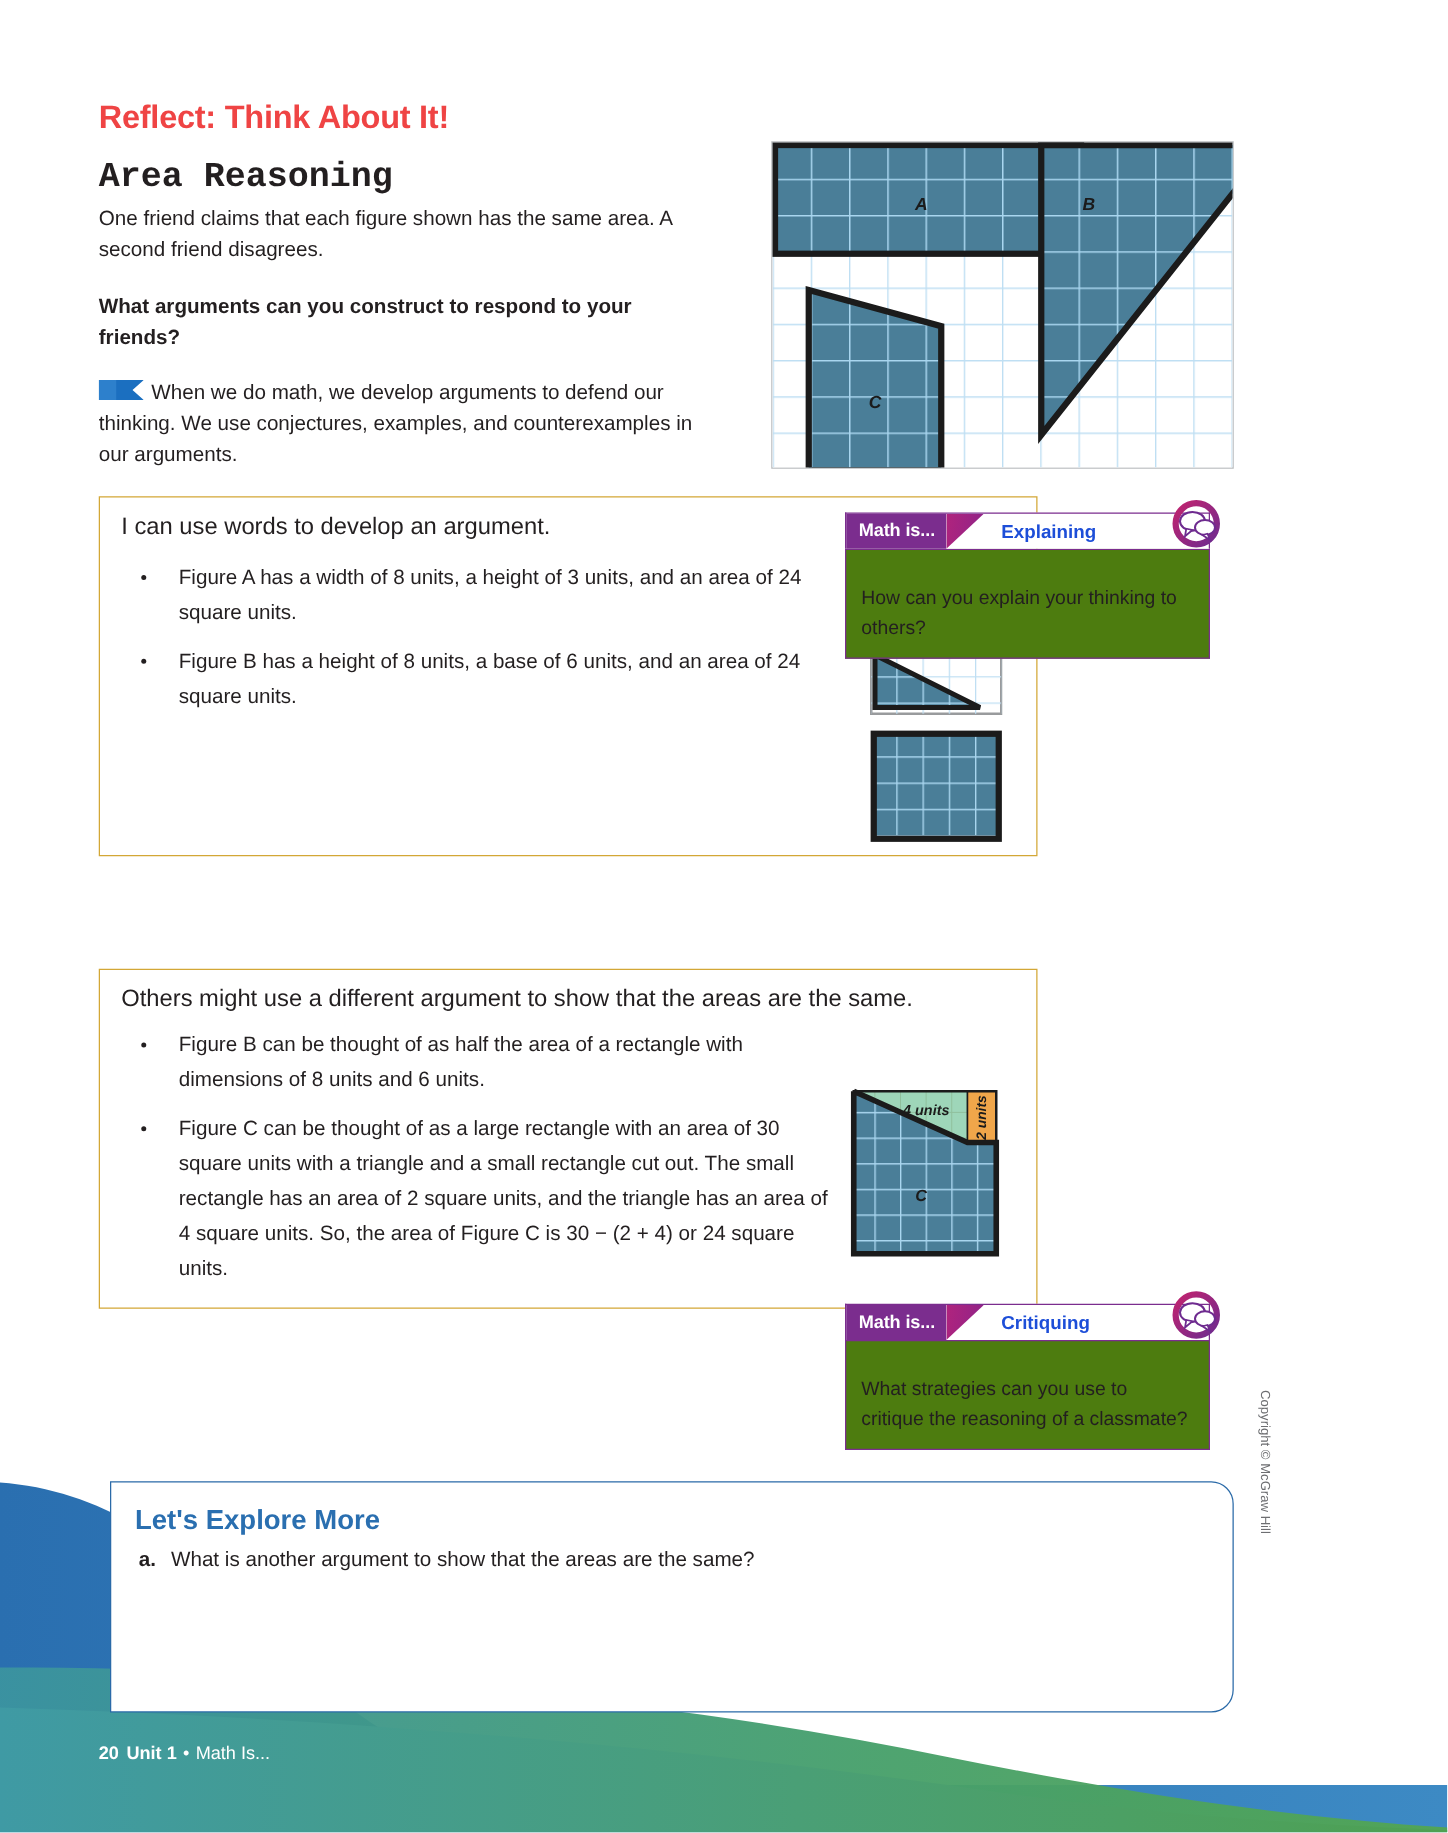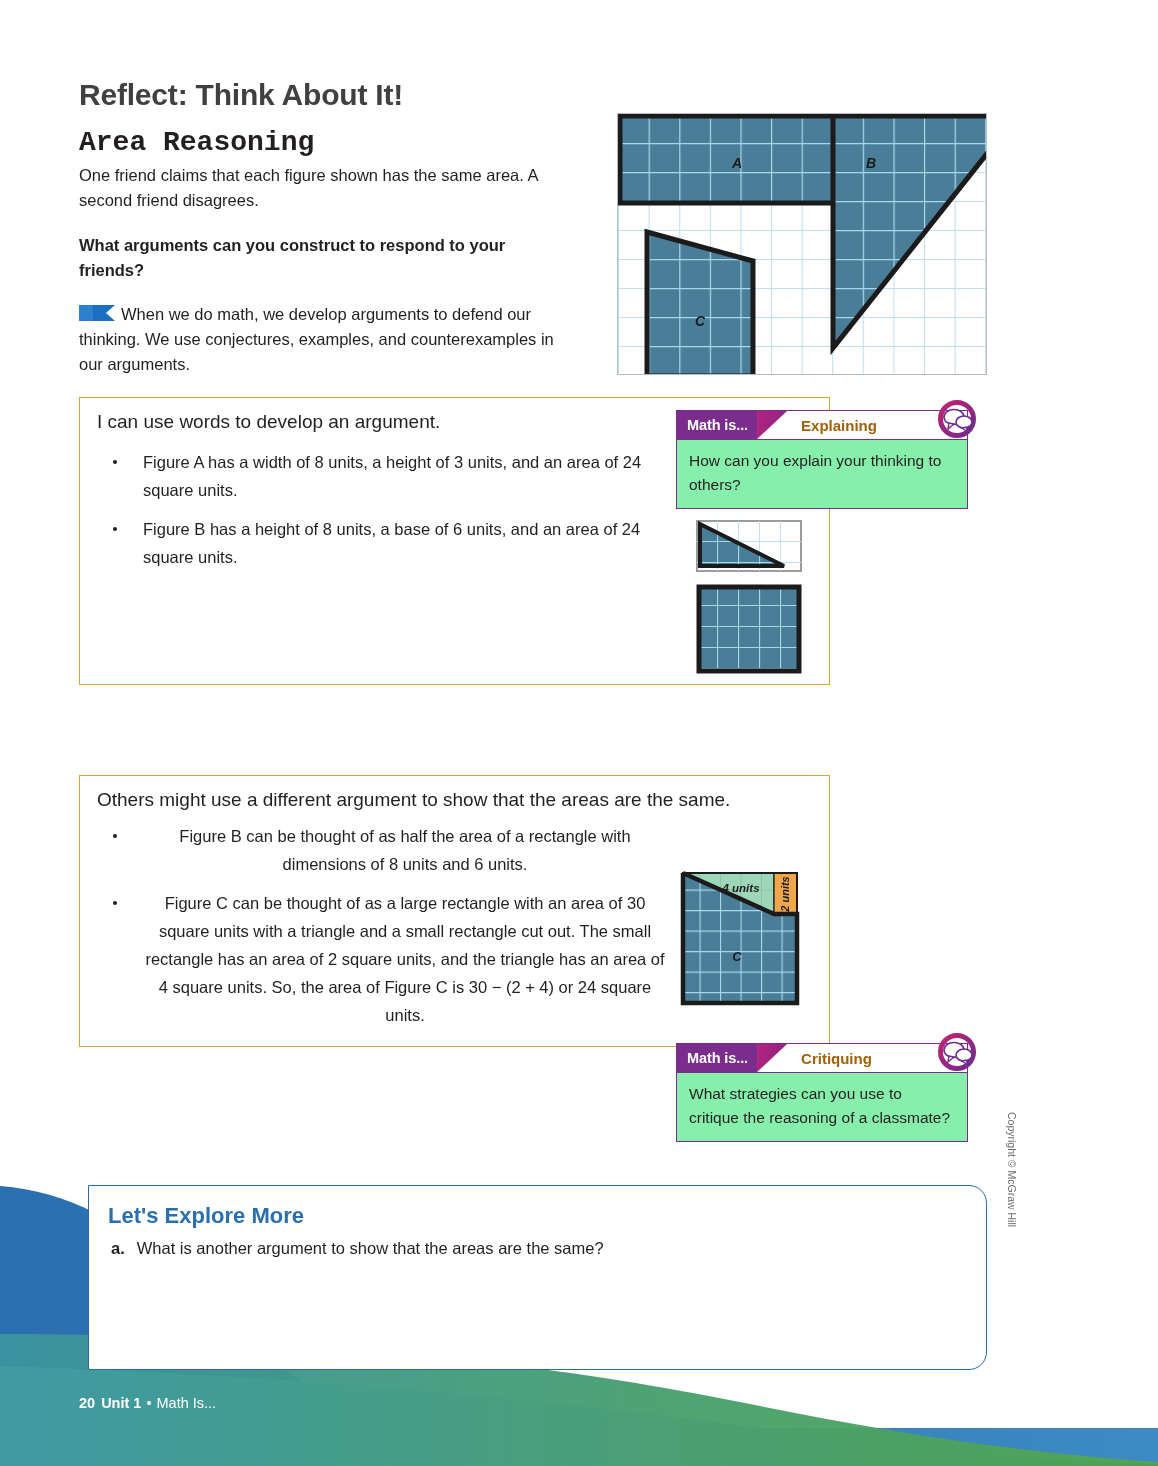--- a/index.html
+++ b/index.html
@@ -13,21 +13,21 @@
     color:#231f20;
   }
   .page{position:absolute;inset:0;}
 
   
   .wave-layer{position:absolute;left:0;bottom:0;width:1158px;height:300px;z-index:0;pointer-events:none;}
 
   
   .h-reflect{
     position:absolute;left:79px;top:78px;
-    font-size:30px;font-weight:bold;color:#404040;
+    font-size:26px;font-weight:bold;color:#ef4444;
     letter-spacing:-0.2px;
   }
   .h-area{
     position:absolute;left:79px;top:127px;
     font-size:28px;font-weight:bold;color:#231f20;font-family:Liberation Mono, monospace;
   }
   .p-intro{
     position:absolute;left:79px;top:163px;width:510px;
     font-size:16.5px;line-height:25px;color:#231f20;
   }
@@ -86,25 +86,25 @@
     background:#7B2D8E;color:#ffffff;font-weight:bold;font-size:14.5px;
     height:100%;display:flex;align-items:center;padding:0 9px 0 10px;
     letter-spacing:-0.1px;
   }
   .callout .wedge{
     width:30px;height:100%;
     background:linear-gradient(100deg,#b0247d 0%,#9c2384 60%,#8a2389 100%);
     clip-path:polygon(0 0,100% 0,0 100%);
   }
   .callout .ctitle{
-    color:#a16207;font-weight:bold;font-size:15px;margin-left:14px;
+    color:#1d4ed8;font-weight:bold;font-size:15px;margin-left:14px;
   }
   .callout .cbody{
-    background:#86efac;border:1.5px solid #7B2D8E;box-sizing:border-box;
-    padding:9px 12px 11px 12px;
+    background:#4d7c0f;border:1.5px solid #7B2D8E;box-sizing:border-box;
+    padding:27px 12px 11px 12px;
     font-size:15.5px;line-height:24px;color:#231f20;
   }
   .bubble-badge{
     position:absolute;right:-10px;top:-12px;width:42px;height:42px;z-index:8;
   }
   #callout-explaining{left:676px;top:410px;}
   #callout-critiquing{left:676px;top:1043px;}
 
   
   .mini{position:absolute;}
@@ -241,21 +241,21 @@
 
     <svg class="mini" style="left:616px;top:186px;" width="106" height="90" viewBox="0 0 106 90">
       <rect x="3" y="3" width="100" height="84" fill="#4a7e98"></rect>
       <rect x="3" y="3" width="100" height="84" fill="url(#mgridS)"></rect>
       <rect x="3" y="3" width="100" height="84" fill="none" stroke="#1b1b1b" stroke-width="5"></rect>
     </svg>
   </div>
 
   <div class="box-gold" id="box2">
     <div class="box-lead" style="left:17px;top:12px;width:640px;">Others might use a different argument to show that the areas are the same.</div>
-    <ul class="bullets" style="left:17px;top:46px;width:570px;text-align:center;">
+    <ul class="bullets" style="left:17px;top:46px;width:570px;">
       <li>Figure B can be thought of as half the area of a rectangle with dimensions of 8 units and 6 units.</li>
       <li>Figure C can be thought of as a large rectangle with an area of 30 square units with a triangle and a small rectangle cut out. The small rectangle has an area of 2 square units, and the triangle has an area of 4 square units. So, the area of Figure C is 30 − (2 + 4) or 24 square units.</li>
     </ul>
   </div>
 
   <svg class="mini" style="left:679px;top:869px;z-index:5;" width="122" height="137" viewBox="0 0 122 137">
     <defs>
       <pattern id="cgridS" width="20.5" height="20.5" patternUnits="userSpaceOnUse">
         <path d="M20.5 0 L0 0 0 20.5" fill="none" stroke="#a9d6ef" stroke-width="2.2"></path>
       </pattern>

